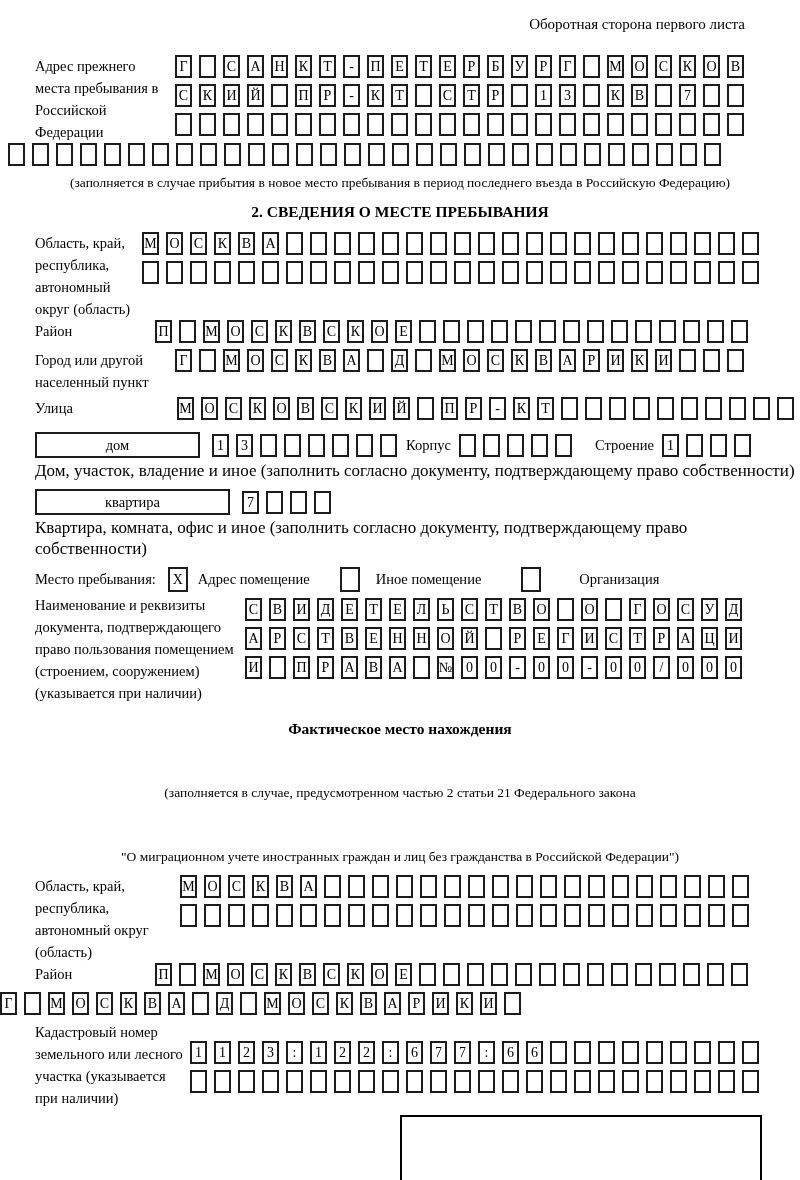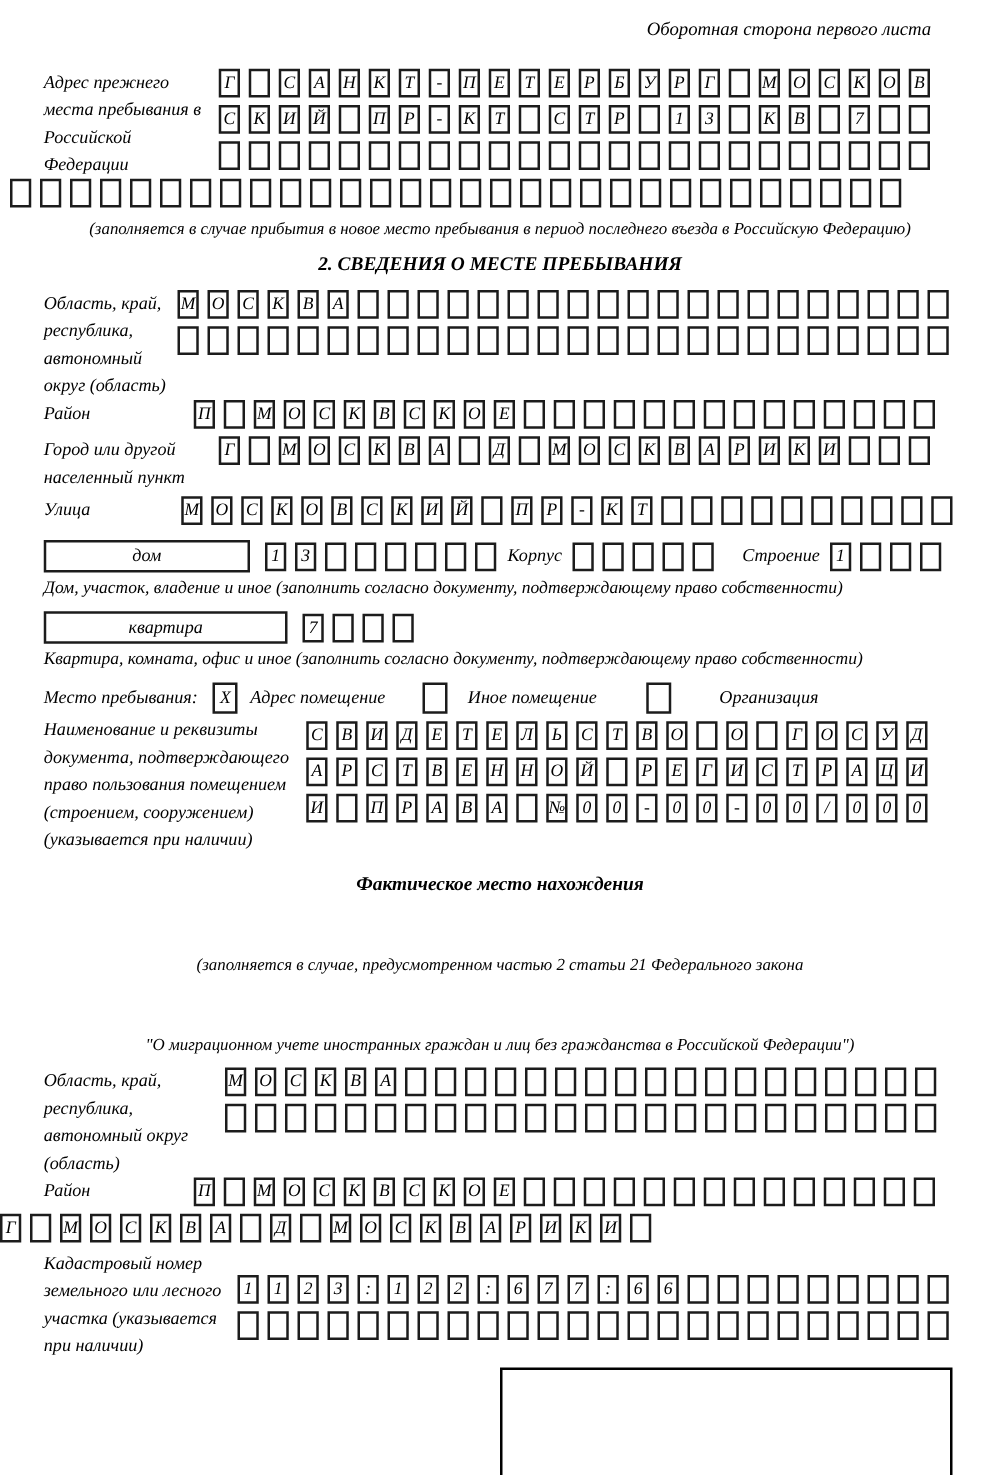--- a/index.html
+++ b/index.html
@@ -3,21 +3,21 @@
 <meta charset="utf-8">
 <style>
   * { box-sizing: border-box; }
   html,body { margin:0; padding:0; }
   body {
     width:800px; height:1180px; overflow:hidden;
     background:#ffffff; color:#000;
     font-family:"Liberation Serif", serif;
     font-size:14.5px; line-height:21px;
   }
-  .page { position:relative; width:800px; height:1180px; padding-top:14px;font-style:italic; }
+  .page { position:relative; width:800px; height:1180px; padding-top:14px; }
 
   .hdr-note { text-align:right; padding-right:55px; font-size:15px; }
 
   
   .grid { white-space:nowrap; margin-bottom:6px; height:23px; }
   .cell {
     display:inline-block; width:17px; height:23px;
     border:2px solid #1c1c1c; margin-right:7px;
     text-align:center; font-size:14px; line-height:19px;
     vertical-align:top; overflow:hidden;
@@ -36,39 +36,39 @@
 
   .fullrow { margin-left:8px; margin-top:0; }
 
   .house-row { display:flex; align-items:center; margin:6px 0 2px 35px; }
   .named-box {
     width:165px; height:26px; border:2px solid #1c1c1c;
     text-align:center; line-height:23px; margin-right:12px;
   }
   .named-box.apt { width:195px; }
   .inline-lab { margin:0 8px 0 2px; }
-  .caption { margin:2px 0 8px 35px; font-size:14px; }
+  .caption { margin:2px 0 8px 35px; font-size:17px; }
 
   .stay-row { display:flex; align-items:center; margin:8px 0 2px 35px; }
   .chk {
     display:inline-block; width:20px; height:25px; border:2px solid #1c1c1c;
     text-align:center; line-height:22px; font-size:14px; flex:0 0 auto;
   }
   .stay-note { margin-left:225px; font-size:14px; margin-bottom:10px; }
 
   .fact-title { text-align:center; font-weight:bold; font-size:15.5px; margin:14px 0 10px 0; }
   .fact-note { text-align:center; font-size:13.5px; line-height:20px;margin-top:44px; }
 
   .cad-gcol { margin-top:20px; }
 
   .stamp-box {
     margin-left:400px; margin-top:6px;
     width:362px; height:172px; border:2px solid #000;
   }
-  .mt20{ margin-top:20px; } .mt8{ margin-top:8px; } .mt4{ margin-top:4px; }
+  .mt20{ margin-top:20px; } .mt8{ margin-top:8px; } .mt4{ margin-top:4px;gap:32px; }
 </style>
 </head>
 <body>
 
 <div class="page">
 
   <div class="hdr-note">Оборотная сторона первого листа</div>
 
   <div class="sec mt20">
     <div class="lab w175">Адрес прежнего места пребывания в Российской Федерации</div>

